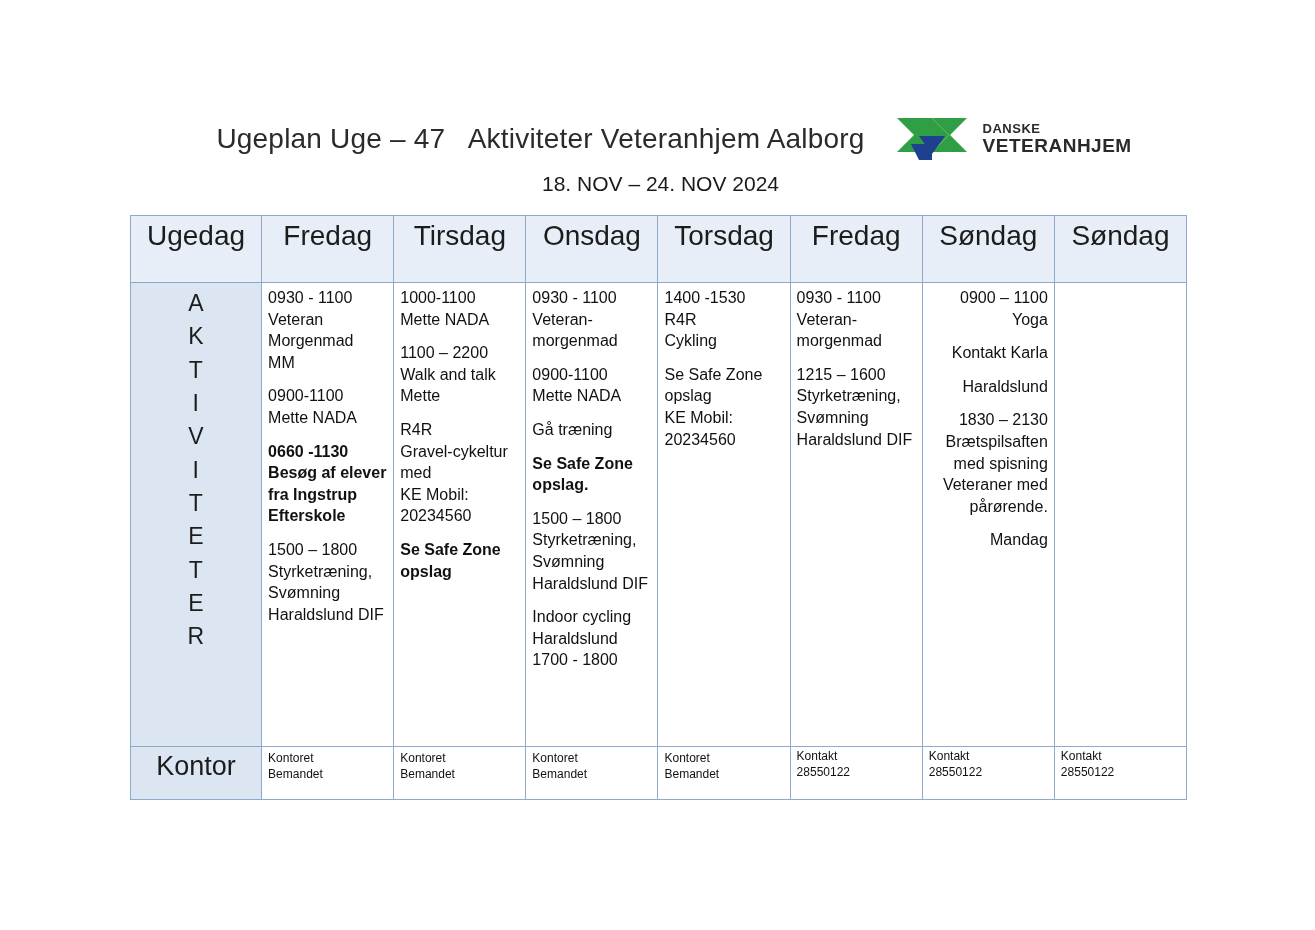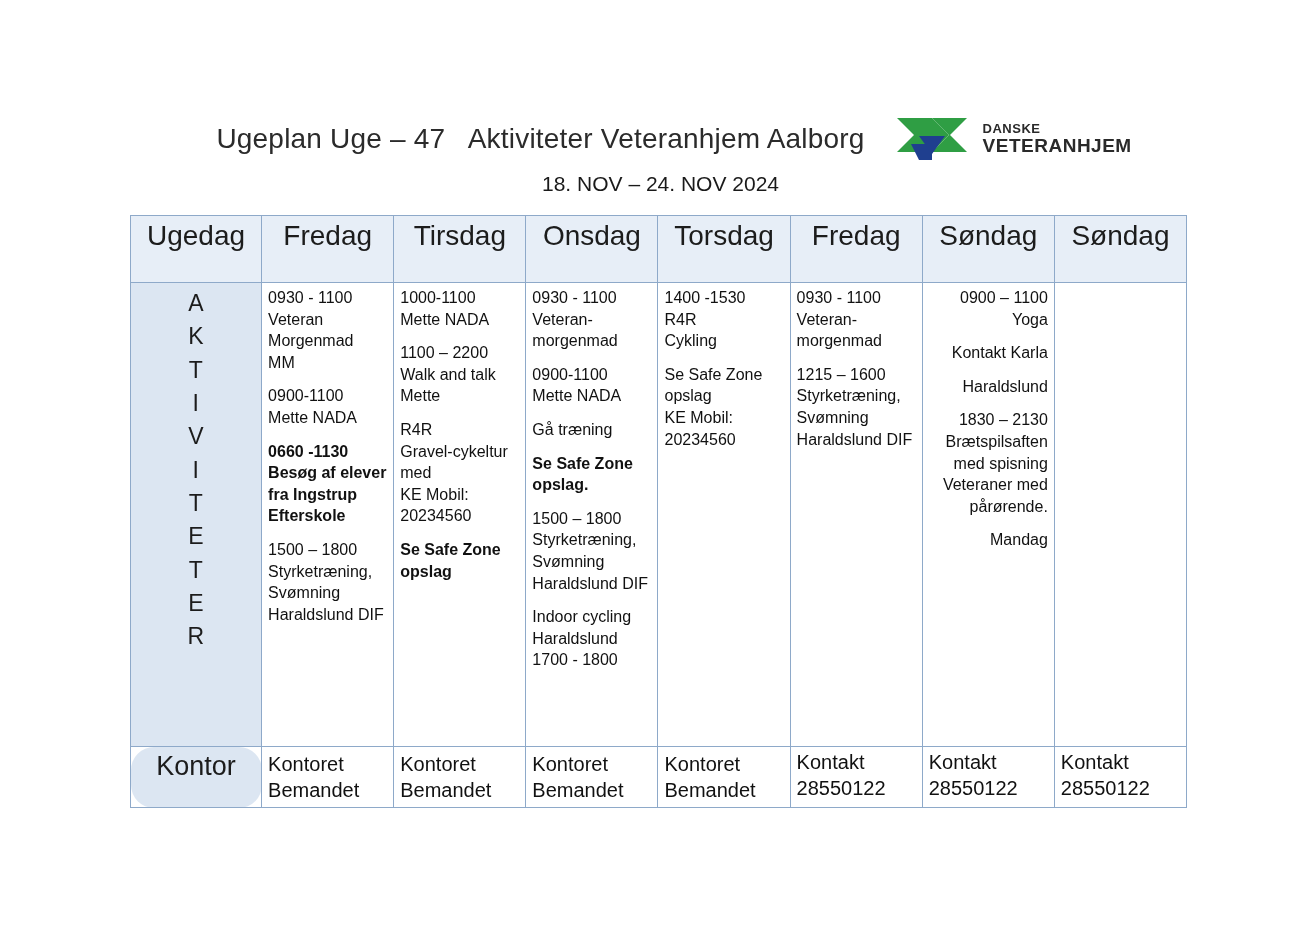--- a/index.html
+++ b/index.html
@@ -150,24 +150,23 @@
     height: 44px;
     vertical-align: top;
   }
   td.kontor-label {
     background: #dce6f2;
     text-align: center;
     vertical-align: middle;
     font-size: 27px;
     color: #1c1c1c;
     padding: 0;
-    border-radius: 23px;
   }
   td.kontor-cell {
-    font-size: 20px;
+    font-size: 12px;
     line-height: 1.3;
     white-space: pre-line;
     color: #111111;
     padding-top: 5px;
   }
   td.kontor-cell.tight { padding-top: 2px; }
 </style>
 </head>
 <body>
 

